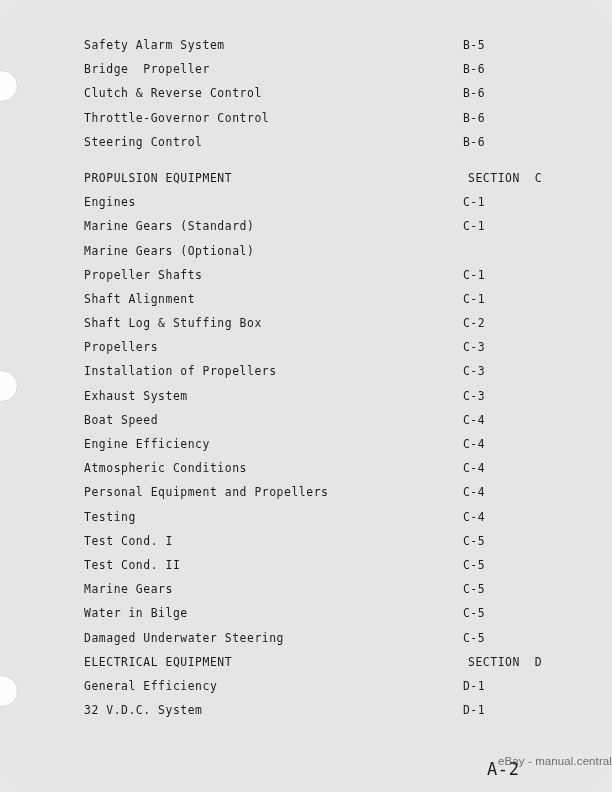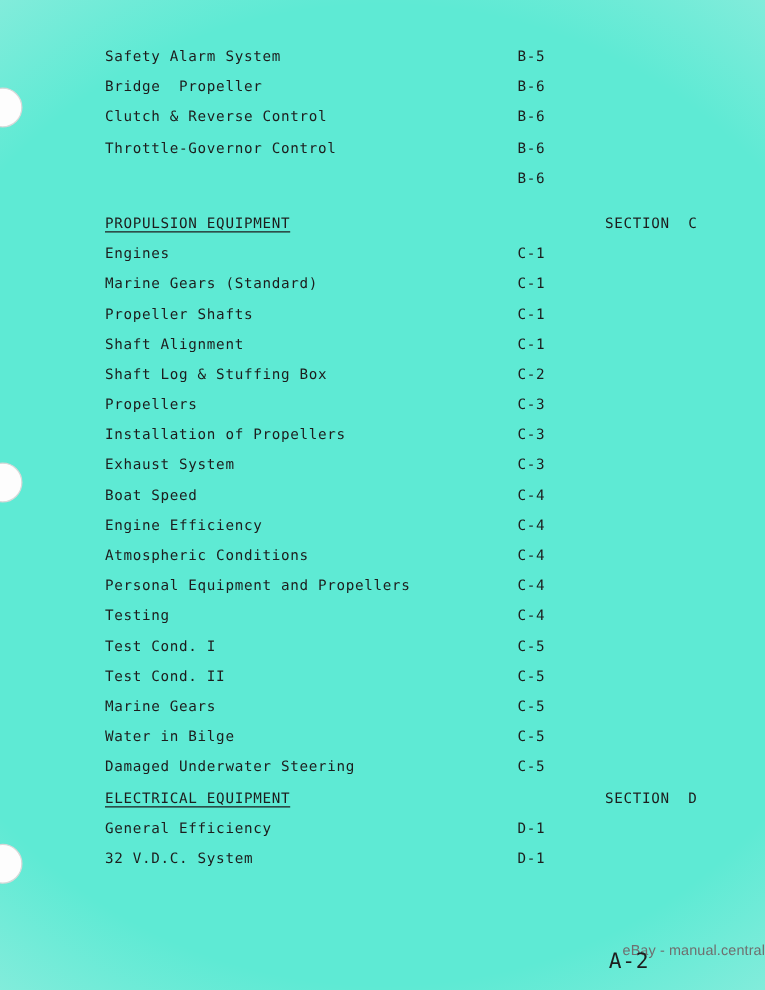--- a/index.html
+++ b/index.html
@@ -9,21 +9,21 @@
   }
   body {
     font-family: "DejaVu Sans Mono", monospace;
   }
 
   
   #page {
     position: relative;
     width: 612px;
     height: 792px;
-    background: #5eead4;
+    background: #e5e5e5;
     overflow: hidden;
   }
 
   
   #paper-texture {
     position: absolute;
     inset: 0;
     background:
       radial-gradient(ellipse 120% 90% at 50% 50%, rgba(255,255,255,0) 55%, rgba(243,242,240,0.75) 100%);
     pointer-events: none;
@@ -60,35 +60,35 @@
     font-size: 11.4px;
     letter-spacing: 0.55px;
   }
   .row.spacer-before { margin-top: 12px; }
 
   .entry-title {
     display: inline-block;
     white-space: pre;
   }
   .row.section-head .entry-title {
-    text-decoration: underline;
     text-underline-offset: 2.5px;
     text-decoration-thickness: 1px;
   }
 
   .entry-page {
     position: absolute;
     left: 330px;
     width: 120px;
+    text-align: center;
     white-space: pre;
   }
   .row.section-head .entry-page {
     left: 330px;
     width: 160px;
-    text-align: center;
+    text-align: left;
     padding-left: 54px;
     box-sizing: border-box;
   }
 
   
   #watermark {
     position: absolute;
     left: 0;
     right: 0;
     top: 755px;
@@ -117,24 +117,25 @@
 
   <div class="hole h1"></div>
   <div class="hole h2"></div>
   <div class="hole h3"></div>
 
   <div id="toc">
       <div class="row"><span class="entry-title">Safety Alarm System</span><span class="entry-page">B-5</span></div>
       <div class="row"><span class="entry-title">Bridge  Propeller</span><span class="entry-page">B-6</span></div>
       <div class="row"><span class="entry-title">Clutch &amp; Reverse Control</span><span class="entry-page">B-6</span></div>
       <div class="row"><span class="entry-title">Throttle-Governor Control</span><span class="entry-page">B-6</span></div>
-      <div class="row"><span class="entry-page">B-6</span></div>
+      <div class="row"><span class="entry-title">Steering Control</span><span class="entry-page">B-6</span></div>
       <div class="row section-head spacer-before"><span class="entry-title">PROPULSION EQUIPMENT</span><span class="entry-page">SECTION  C</span></div>
       <div class="row"><span class="entry-title">Engines</span><span class="entry-page">C-1</span></div>
       <div class="row"><span class="entry-title">Marine Gears (Standard)</span><span class="entry-page">C-1</span></div>
+      <div class="row"><span class="entry-title">Marine Gears (Optional)</span><span class="entry-page"></span></div>
       <div class="row"><span class="entry-title">Propeller Shafts</span><span class="entry-page">C-1</span></div>
       <div class="row"><span class="entry-title">Shaft Alignment</span><span class="entry-page">C-1</span></div>
       <div class="row"><span class="entry-title">Shaft Log &amp; Stuffing Box</span><span class="entry-page">C-2</span></div>
       <div class="row"><span class="entry-title">Propellers</span><span class="entry-page">C-3</span></div>
       <div class="row"><span class="entry-title">Installation of Propellers</span><span class="entry-page">C-3</span></div>
       <div class="row"><span class="entry-title">Exhaust System</span><span class="entry-page">C-3</span></div>
       <div class="row"><span class="entry-title">Boat Speed</span><span class="entry-page">C-4</span></div>
       <div class="row"><span class="entry-title">Engine Efficiency</span><span class="entry-page">C-4</span></div>
       <div class="row"><span class="entry-title">Atmospheric Conditions</span><span class="entry-page">C-4</span></div>
       <div class="row"><span class="entry-title">Personal Equipment and Propellers</span><span class="entry-page">C-4</span></div>

